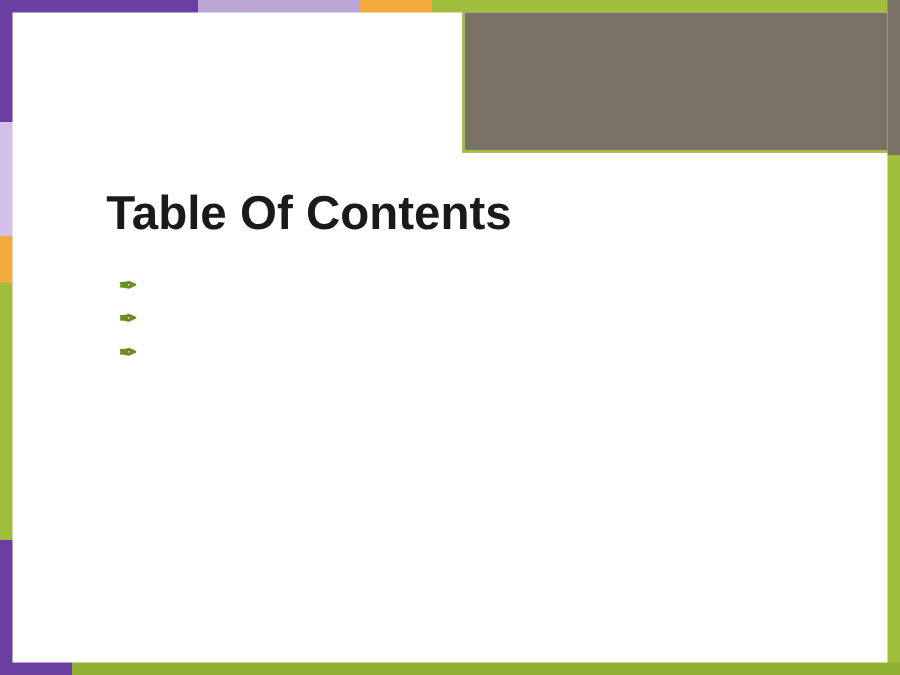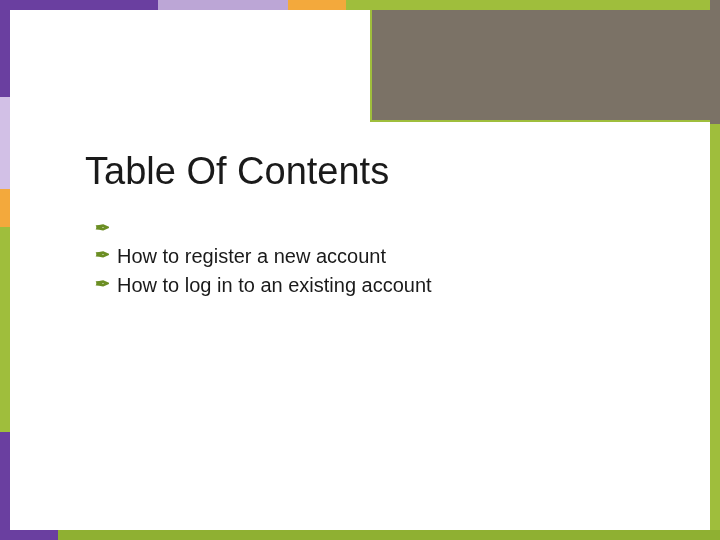--- a/index.html
+++ b/index.html
@@ -62,21 +62,21 @@
   }
   
   .content {
     position: absolute;
     top: 150px;
     left: 85px;
     right: 60px;
   }
   .title {
     font-size: 38px;
-    font-weight: 400;
+    font-weight: 700;
     color: #1a1a1a;
     margin-bottom: 22px;
   }
   .toc-list {
     list-style: none;
     padding-left: 10px;
   }
   .toc-item {
     font-size: 20px;
     color: #1a1a1a;
@@ -106,21 +106,19 @@
   <div class="corner-box"></div>
 
   <div class="content">
     <h1 class="title">Table Of Contents</h1>
     <ul class="toc-list">
       <li class="toc-item">
         <span class="bullet">✒</span>
       </li>
       <li class="toc-item">
         <span class="bullet">✒</span>
-        <span>How to register a new account</span>
       </li>
       <li class="toc-item">
         <span class="bullet">✒</span>
-        <span>How to log in to an existing account</span>
       </li>
     </ul>
   </div>
 </div>
 
 </body></html>

